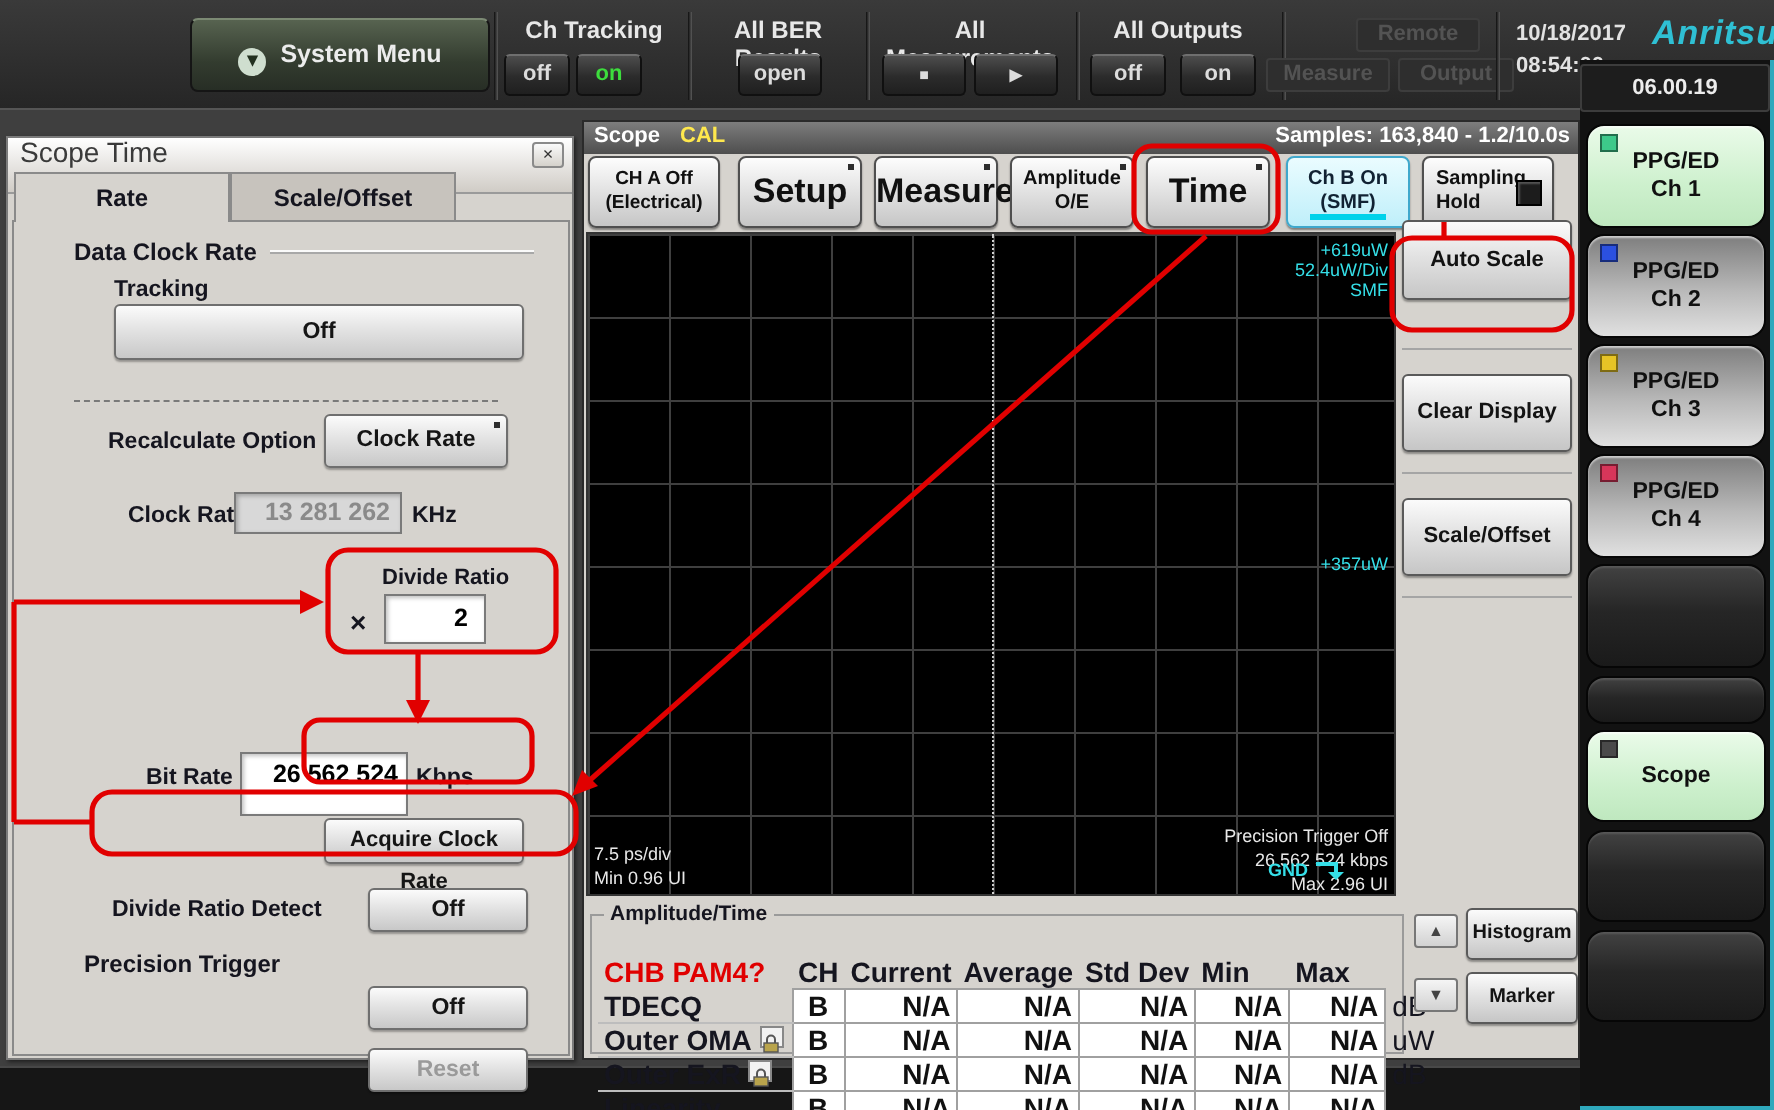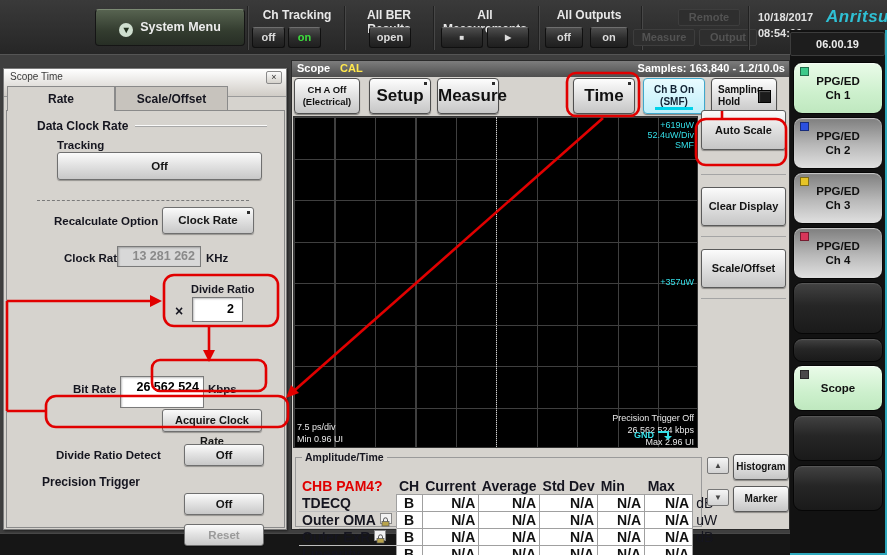--- a/index.html
+++ b/index.html
@@ -45,21 +45,21 @@
   .slot { position:absolute; left:3px; width:90px; border-radius:9px;
     background:linear-gradient(#424242,#262626 45%,#1a1a1a); border:1px solid #060606;
     box-shadow:inset 0 1px 1px rgba(255,255,255,.12); }
   .badge { position:absolute; left:6px; top:4px; width:9px; height:9px; border:1px solid rgba(0,0,0,.45); }
 
   
   .dialog { position:absolute; left:3px; top:68px; width:284px; height:462px; background:#d6d3ce;
     border:1px solid #7b7b7b; box-shadow:1px 1px 2px rgba(0,0,0,.5); z-index:10; font-size:11px; }
   .dlgtitle { position:absolute; left:0; top:0; width:282px; height:28px;
     background:linear-gradient(#ffffff,#d0ccc6); border-bottom:1px solid #9a9a9a;
-    color:#3a3a3a; font-size:10px; line-height:15px; padding-left:6px; }
+    color:#3a3a3a; font-size:14px; line-height:15px; padding-left:6px; }
   .dlgclose { position:absolute; left:262px; top:2px; width:16px; height:13px;
     background:linear-gradient(#fafafa,#d5d2cc); border:1px solid #8a8a8a; border-radius:2px;
     font-size:9px; line-height:11px; text-align:center; color:#333; }
   .tab { position:absolute; top:17px; height:25px; font-size:12px; font-weight:bold; color:#15151f;
     text-align:center; line-height:24px; border:1px solid #8a8a8a; }
   .tab.on { background:#d6d3ce; border-bottom:none; z-index:2; }
   .tab.off { background:#c7c3bd; }
   .dlgbody { position:absolute; left:2px; top:41px; width:279px; height:418px; border:1px solid #8a8a8a; }
   .lbl { position:absolute; font-weight:bold; color:#15151f; font-size:11.5px; white-space:nowrap; }
   .dbtn { position:absolute; background:linear-gradient(#fbfbfb,#e3e3e3 45%,#c8c8c8);
@@ -224,20 +224,23 @@
       <span style="position:absolute;left:5px">Scope</span>
       <span style="position:absolute;left:48px;color:#ffe84d">CAL</span>
       <span style="position:absolute;right:4px">Samples: 163,840 - 1.2/10.0s</span>
     </div>
 
     <div class="tb" style="left:2px;width:66px;font-size:9.5px">
       <span>CH A Off</span><br><span>(Electrical)</span>
     </div>
     <div class="tb one dot" style="left:77px;width:62px"><span style="display:inline-block;margin-top:5px">Setup</span></div>
     <div class="tb one dot" style="left:145px;width:62px"><span style="display:inline-block;margin-top:5px">Measure</span></div>
+    <div class="tb dot" style="left:213px;width:62px">
+      <span>Amplitude</span><br><span>O/E</span>
+    </div>
     <div class="tb one dot" style="left:281px;width:62px"><span style="display:inline-block;margin-top:5px">Time</span></div>
     <div class="tb chb" style="left:351px;width:62px">
       <span>Ch B On</span><br><span>(SMF)</span>
     </div>
     <div class="tb" style="left:419px;width:66px;text-align:left;padding-left:6px">
       <span>Sampling</span><br><span>Hold</span>
       <span style="position:absolute;right:5px;top:11px;width:13px;height:13px;background:#1c1c1c;border:1px solid #000;box-shadow:inset 1px 1px 1px #555"></span>
     </div>
 
     <div class="chart">

